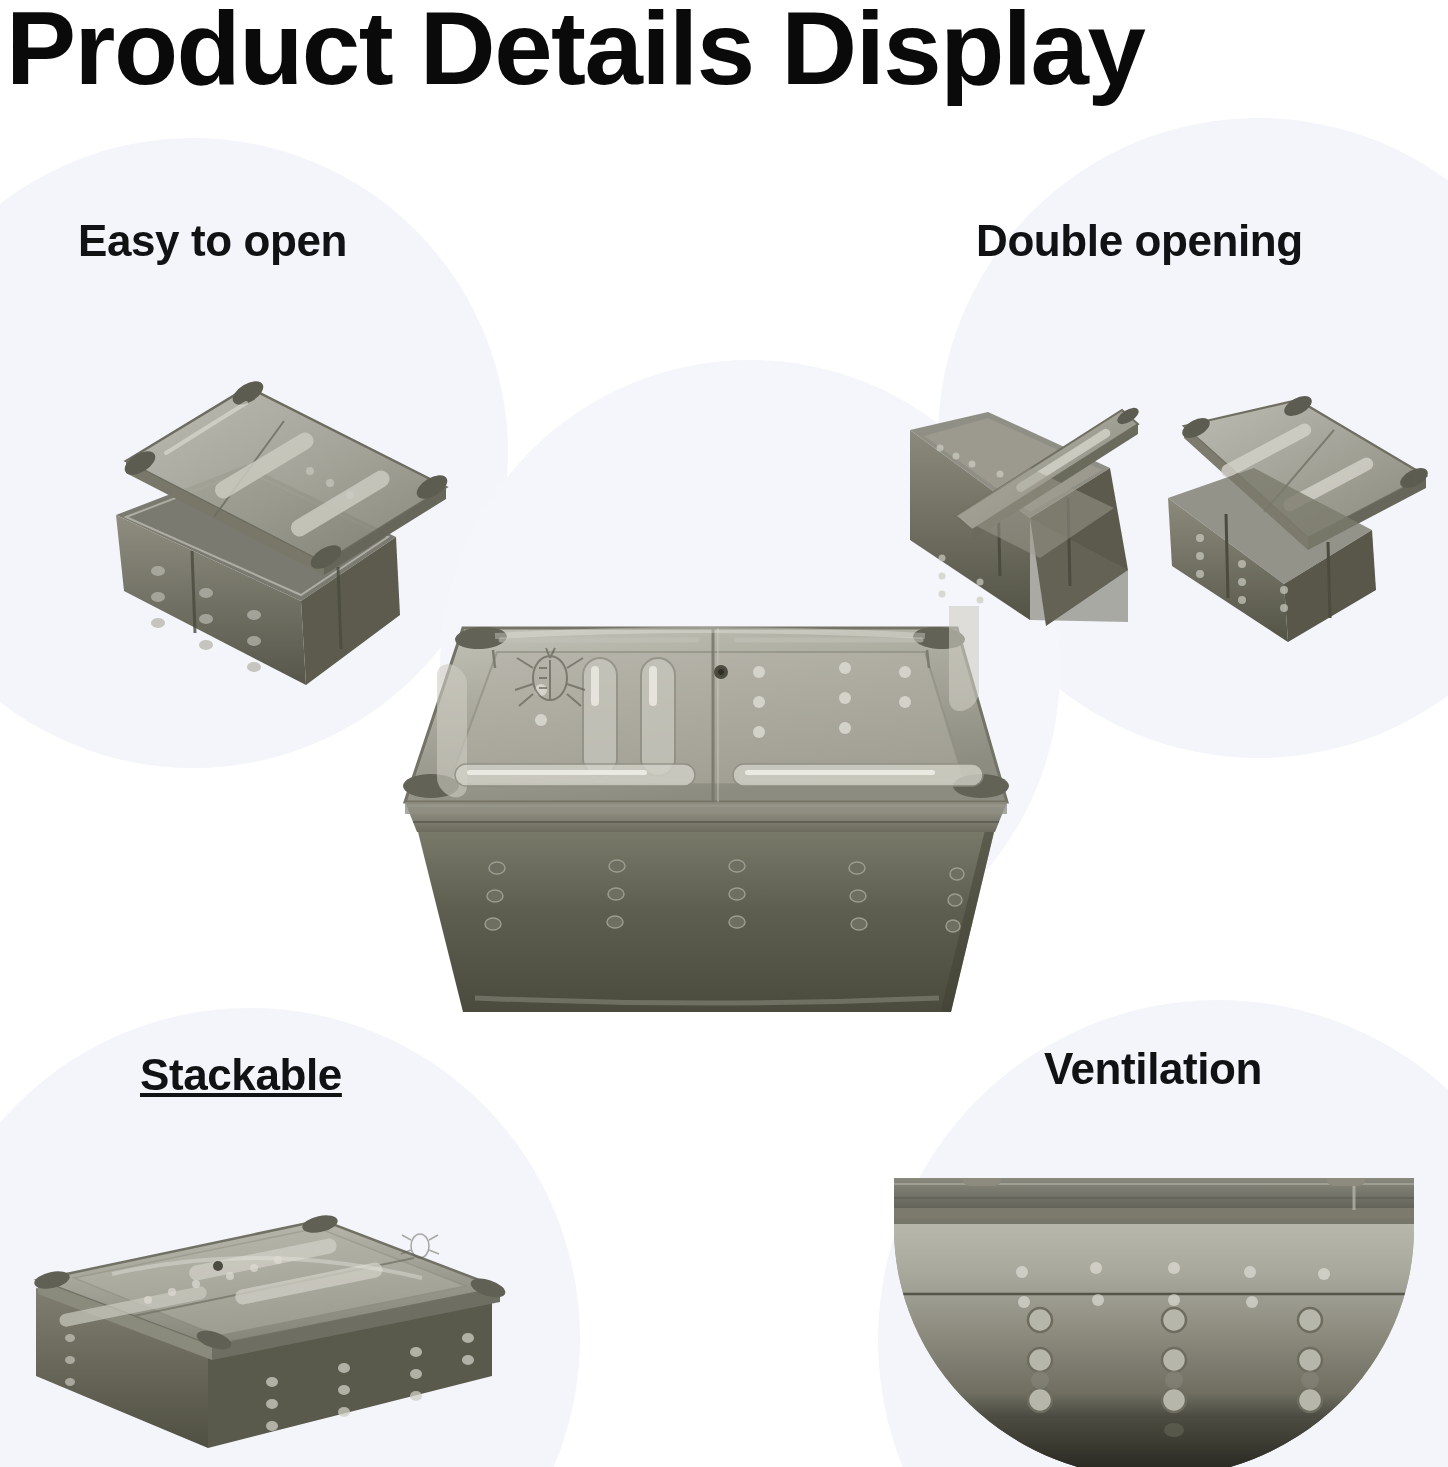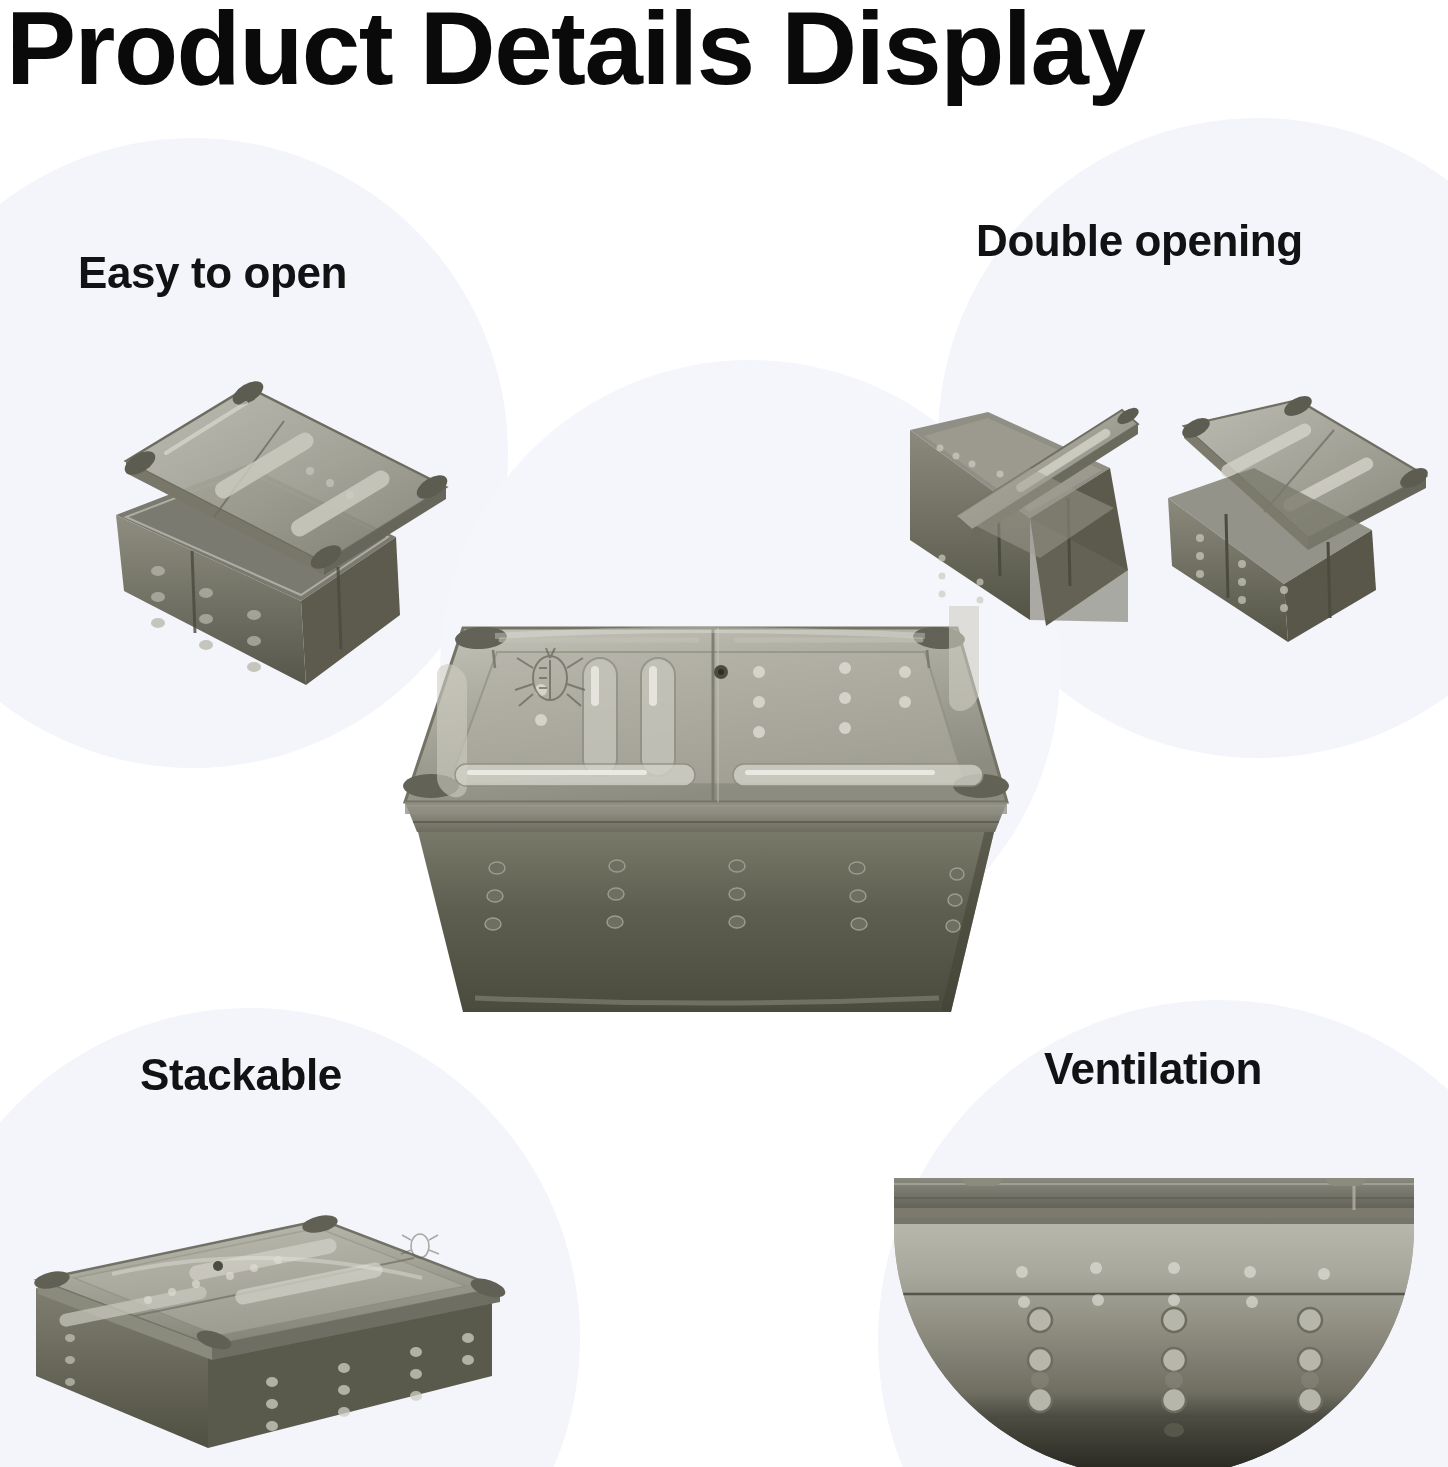--- a/index.html
+++ b/index.html
@@ -38,21 +38,21 @@
   <div class="bg-circle" style="left:-122px;  top:138px;  width:630px; height:630px; background:#f4f5fa;"></div>
   <div class="bg-circle" style="left:938px;  top:118px;  width:640px; height:640px; background:#f4f5fa;"></div>
   <div class="bg-circle" style="left:440px;  top:360px;  width:620px; height:620px; background:#f5f6fb;"></div>
   <div class="bg-circle" style="left:-80px;  top:1008px; width:660px; height:660px; background:#f4f5fa;"></div>
   <div class="bg-circle" style="left:878px;  top:1000px; width:680px; height:680px; background:#f4f5fa;"></div>
 </div>
 
 <div id="page-title">Product Details Display</div>
 
 <div class="panel" style="left:0;top:180px;width:700px;height:520px;">
-  <div class="panel-label" style="left:78px;top:36px;margin-top:32px;">Easy to open</div>
+  <div class="panel-label" style="left:78px;top:36px;">Easy to open</div>
 
   <div class="panel-art" style="left:96px;top:185px;width:400px;height:330px;">
     <svg viewBox="0 0 400 330" xmlns="http://www.w3.org/2000/svg">
       <defs>
         <clipPath id="clipTL">
             <path d="M0 0 H400 V150 A215 215 0 0 1 -20 150 V0 Z"></path>
           </clipPath>
         <linearGradient id="gBodyTL" x1="0" y1="0" x2="0" y2="1">
           <stop offset="0" stop-color="#8e8d80"></stop>
             <stop offset="1" stop-color="#56564a"></stop>
@@ -327,21 +327,21 @@
       <path d="M222 62 l16 -10 M222 78 l18 6 M222 88 l14 12"></path>
       <path d="M205 54 v40"></path>
       <path d="M194 62 h8 M194 72 h8 M194 82 h8"></path>
     </g>
 
     <path d="M150 30 Q360 18 580 30" stroke="#ecebe3" stroke-width="6" fill="none" opacity=".35"></path>
   </svg>
 </div>
 
 <div class="panel" style="left:0;top:1030px;width:660px;height:437px;">
-  <div class="panel-label" style="left:140px;top:20px;">Stackable</div>
+  <div class="panel-label" style="left:140px;top:20px;text-decoration:underline;">Stackable</div>
 
   <div class="panel-art" style="left:22px;top:150px;width:530px;height:300px;">
     <svg viewBox="0 0 530 300" xmlns="http://www.w3.org/2000/svg">
       <defs>
         <linearGradient id="gStackLid" x1="0" y1="0" x2="0.3" y2="1">
           <stop offset="0" stop-color="#c0bfb5"></stop>
             <stop offset=".5" stop-color="#a5a498"></stop>
           <stop offset="1" stop-color="#87867a"></stop>
         </linearGradient>
         <linearGradient id="gStackBody" x1="0" y1="0" x2="0" y2="1">

